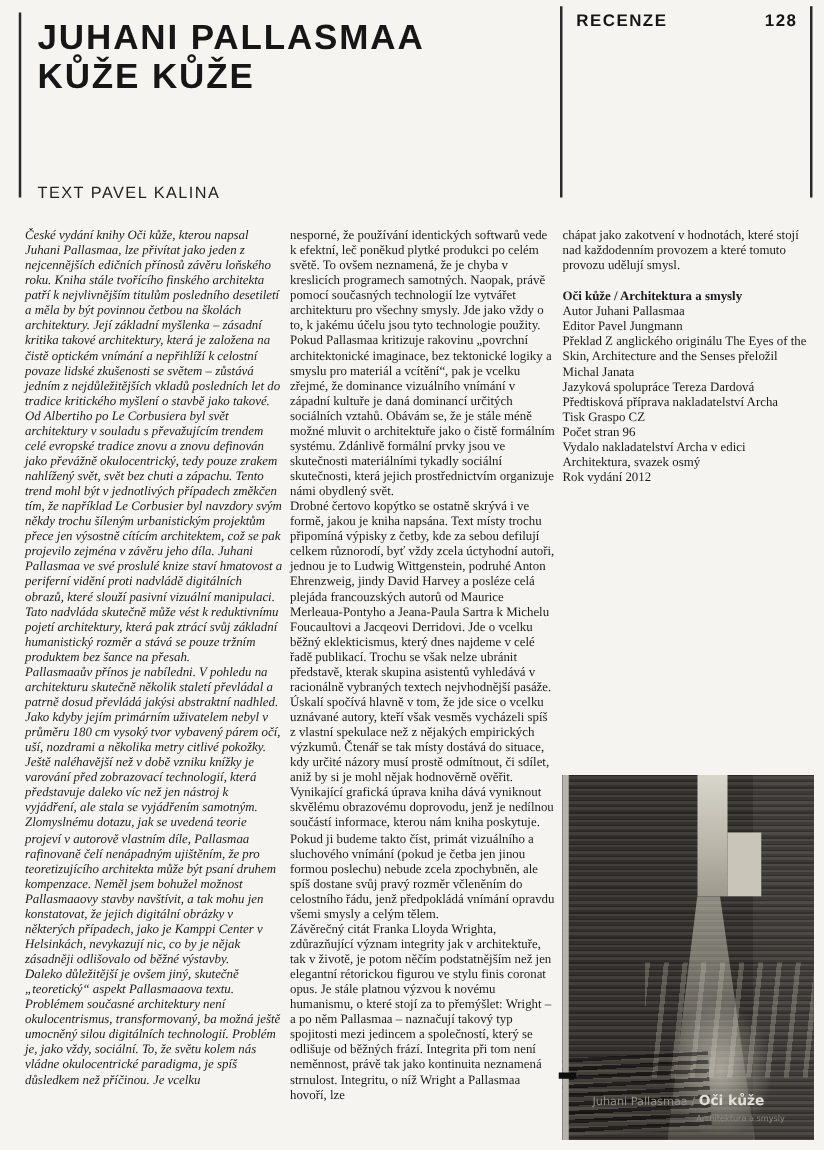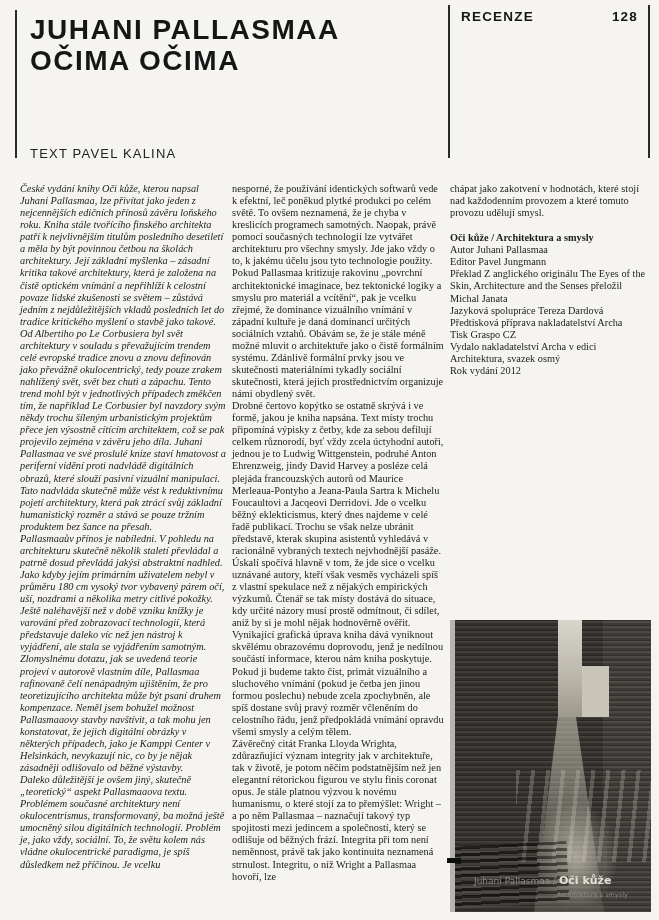--- a/index.html
+++ b/index.html
@@ -78,21 +78,21 @@
 </style>
 </head>
 <body>
 
 <div class="rule" id="rule-left"></div>
 <div class="rule" id="rule-mid"></div>
 <div class="rule" id="rule-right"></div>
 
 <h1 class="title" style="margin:0;">
   <span>JUHANI PALLASMAA</span><br>
-  <span>OČIMA OČIMA</span>
+  <span>KŮŽE KŮŽE</span>
 </h1>
 <div class="byline">TEXT PAVEL KALINA</div>
 
 <div class="header-right">
   <span>RECENZE</span>
   <span>128</span>
 </div>
 
 <div class="col" id="col1">
 
@@ -127,20 +127,21 @@
 
         <div><b>Překlad</b>&nbsp;<span>Z anglického originálu The Eyes of the Skin, Architecture and the Senses přeložil Michal Janata</span></div>
 
         <div><b>Jazyková spolupráce</b>&nbsp;<span>Tereza Dardová</span></div>
 
 
         <div><b>Předtisková příprava</b>&nbsp;<span>nakladatelství Archa</span></div>
 
         <div><b>Tisk</b>&nbsp;<span>Graspo CZ</span></div>
 
+        <div><b>Počet stran</b>&nbsp;<span>96</span></div>
 
         <div><b>Vydalo</b>&nbsp;<span>nakladatelství Archa v edici Architektura, svazek osmý</span></div>
 
         <div><b>Rok vydání</b>&nbsp;<span>2012</span></div>
       </div>
   </div>
 </div>
 
 <div class="cover">
   <div class="photo">

